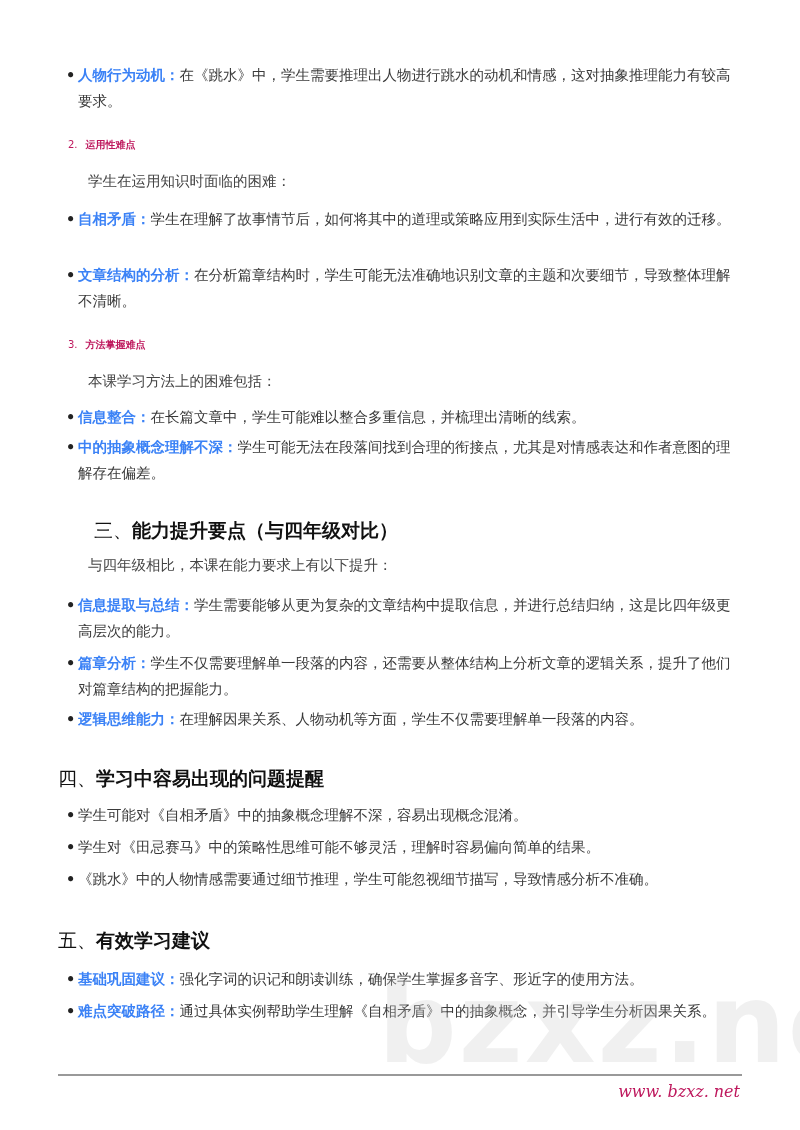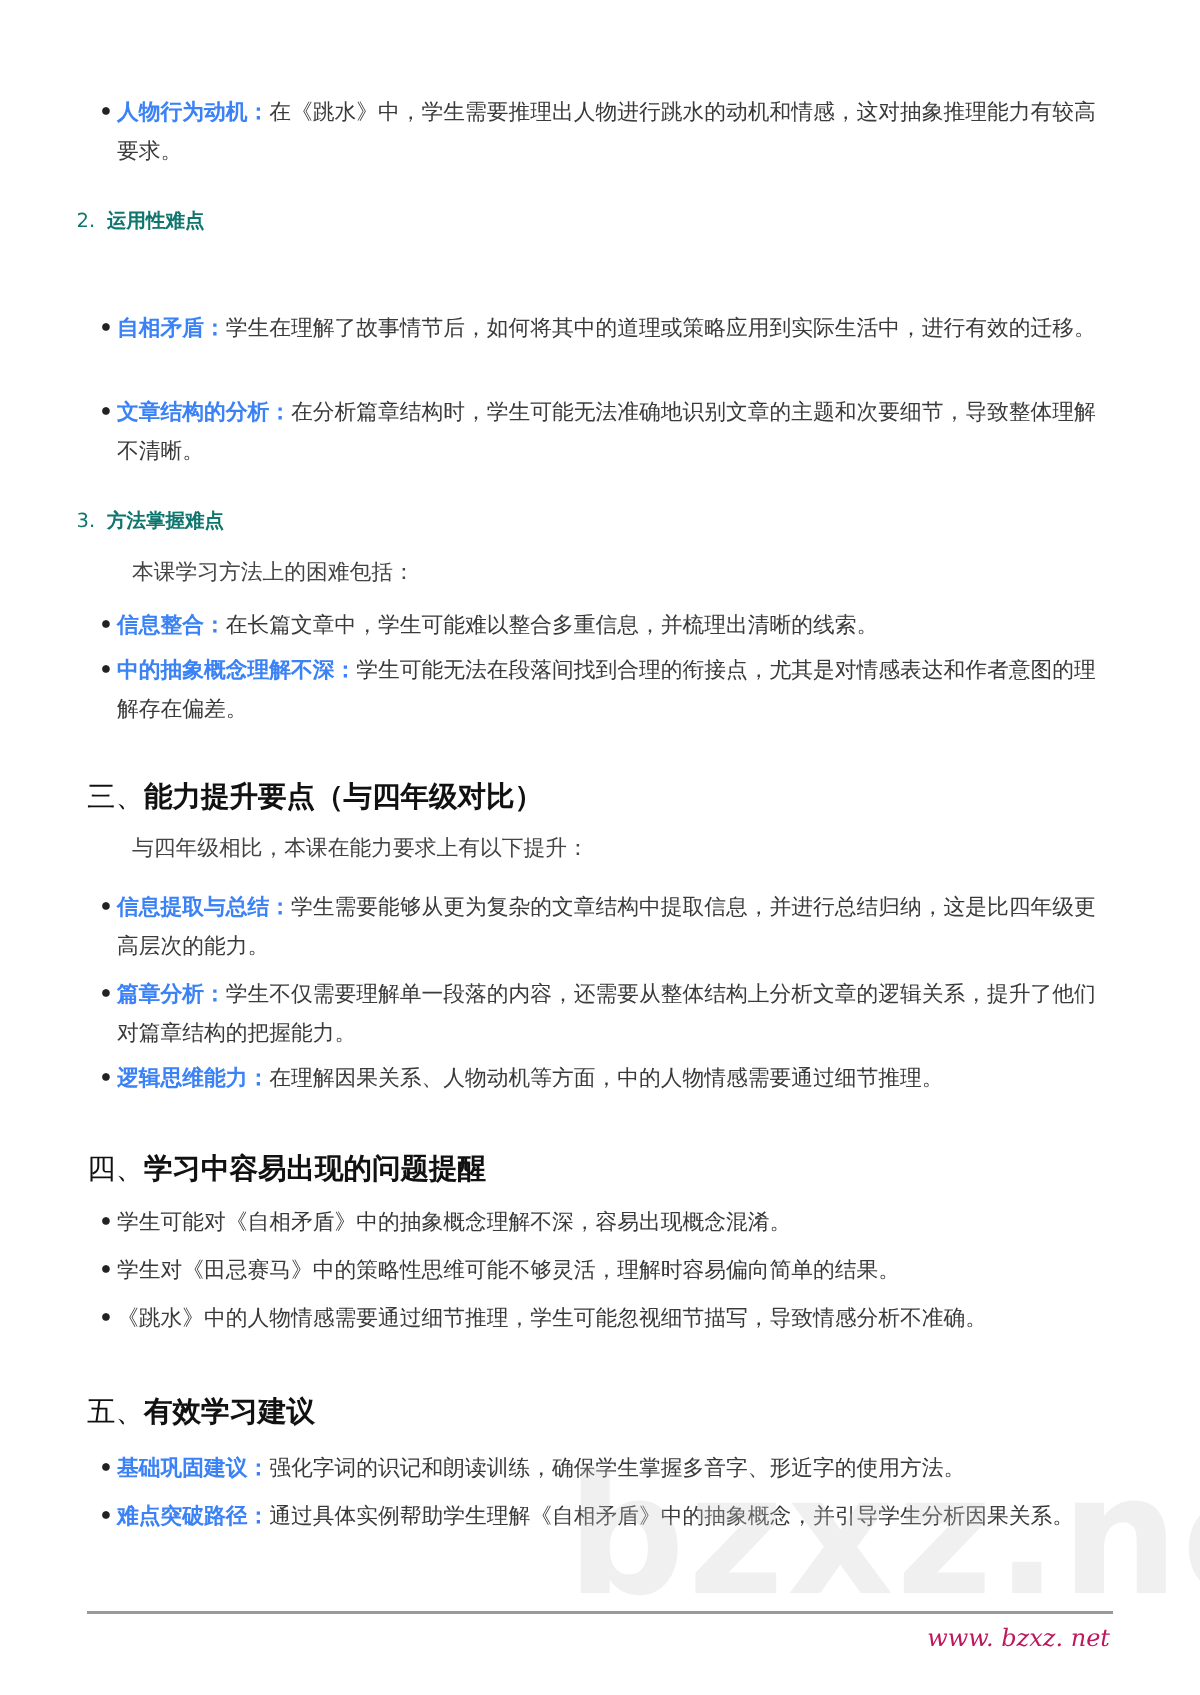--- a/index.html
+++ b/index.html
@@ -2,21 +2,21 @@
 <html><head>
 <meta charset="utf-8">
 <style>
   html, body { margin:0; padding:0; background:#ffffff; }
   body { width:800px; height:1130px; position:relative; overflow:hidden;
          font-family:"DejaVu Serif","Liberation Serif",serif; color:#333; }
   .page { position:absolute; left:0; top:0; width:800px; height:1130px; }
   .bullet-item { position:absolute; left:78px; width:660px; font-size:14.5px; line-height:26px; color:#3a3a3a; }
   .bullet-item .dot { position:absolute; left:-12px; top:0; font-weight:bold; color:#222; }
   .bullet-item .lead { font-family:"DejaVu Sans","Liberation Sans",sans-serif; font-weight:bold; color:#3b82f6; }
-  .sub-heading { position:absolute; left:51px; font-size:13px; font-weight:bold; color:#0f766e;
+  .sub-heading { position:absolute; left:68px; font-size:10px; font-weight:bold; color:#be185d;
                  font-family:"DejaVu Sans","Liberation Sans",sans-serif; }
   .sub-heading .num { font-weight:normal; margin-right:8px; }
   .intro { position:absolute; left:88px; font-size:14.5px; color:#444; }
   .section-heading { position:absolute; left:58px; font-size:19px; font-weight:bold; color:#111;
                      font-family:"DejaVu Sans","Liberation Sans",sans-serif; }
   .section-heading .prefix { font-weight:normal; }
   .watermark { position:absolute; left:378px; top:960px; font-size:110px; font-weight:bold;
                font-family:"DejaVu Sans","Liberation Sans",sans-serif; color:rgba(200,200,200,0.28);
                letter-spacing:2px; }
   .footer-rule { position:absolute; left:58px; top:1074px; width:684px; height:2px; background:#999; }
@@ -28,20 +28,21 @@
 <div class="page">
 
   <div class="bullet-item" style="top:62px;">
     <span class="dot">•</span>
     <span class="lead">人物行为动机：</span><span>在《跳水》中，学生需要推理出人物进行跳水的动机和情感，这对抽象推理能力有较高要求。</span>
   </div>
 
   <div class="sub-heading" style="top:138px;">
     <span class="num">2.</span><span>运用性难点</span>
   </div>
+  <div class="intro" style="top:172px;">学生在运用知识时面临的困难：</div>
 
   <div class="bullet-item" style="top:206px;">
     <span class="dot">•</span>
     <span class="lead">自相矛盾：</span><span>学生在理解了故事情节后，如何将其中的道理或策略应用到实际生活中，进行有效的迁移。</span>
   </div>
   <div class="bullet-item" style="top:262px;">
     <span class="dot">•</span>
     <span class="lead">文章结构的分析：</span><span>在分析篇章结构时，学生可能无法准确地识别文章的主题和次要细节，导致整体理解不清晰。</span>
   </div>
 
@@ -52,36 +53,36 @@
 
   <div class="bullet-item" style="top:404px;">
     <span class="dot">•</span>
     <span class="lead">信息整合：</span><span>在长篇文章中，学生可能难以整合多重信息，并梳理出清晰的线索。</span>
   </div>
   <div class="bullet-item" style="top:434px;">
     <span class="dot">•</span>
     <span class="lead">中的抽象概念理解不深：</span><span>学生可能无法在段落间找到合理的衔接点，尤其是对情感表达和作者意图的理解存在偏差。</span>
   </div>
 
-  <div class="section-heading" style="top:518px;">
+  <div class="section-heading" style="top:518px;margin-left:36px;">
     <span class="prefix">三、</span><span>能力提升要点（与四年级对比）</span>
   </div>
   <div class="intro" style="top:556px;">与四年级相比，本课在能力要求上有以下提升：</div>
 
   <div class="bullet-item" style="top:592px;">
     <span class="dot">•</span>
     <span class="lead">信息提取与总结：</span><span>学生需要能够从更为复杂的文章结构中提取信息，并进行总结归纳，这是比四年级更高层次的能力。</span>
   </div>
   <div class="bullet-item" style="top:650px;">
     <span class="dot">•</span>
     <span class="lead">篇章分析：</span><span>学生不仅需要理解单一段落的内容，还需要从整体结构上分析文章的逻辑关系，提升了他们对篇章结构的把握能力。</span>
   </div>
   <div class="bullet-item" style="top:706px;">
     <span class="dot">•</span>
-    <span class="lead">逻辑思维能力：</span><span>在理解因果关系、人物动机等方面，中的人物情感需要通过细节推理。</span>
+    <span class="lead">逻辑思维能力：</span><span>在理解因果关系、人物动机等方面，学生不仅需要理解单一段落的内容。</span>
   </div>
 
   <div class="section-heading" style="top:766px;">
     <span class="prefix">四、</span><span>学习中容易出现的问题提醒</span>
   </div>
   <div class="bullet-item" style="top:802px;">
     <span class="dot">•</span>
     <span>学生可能对《自相矛盾》中的抽象概念理解不深，容易出现概念混淆。</span>
   </div>
   <div class="bullet-item" style="top:834px;">

